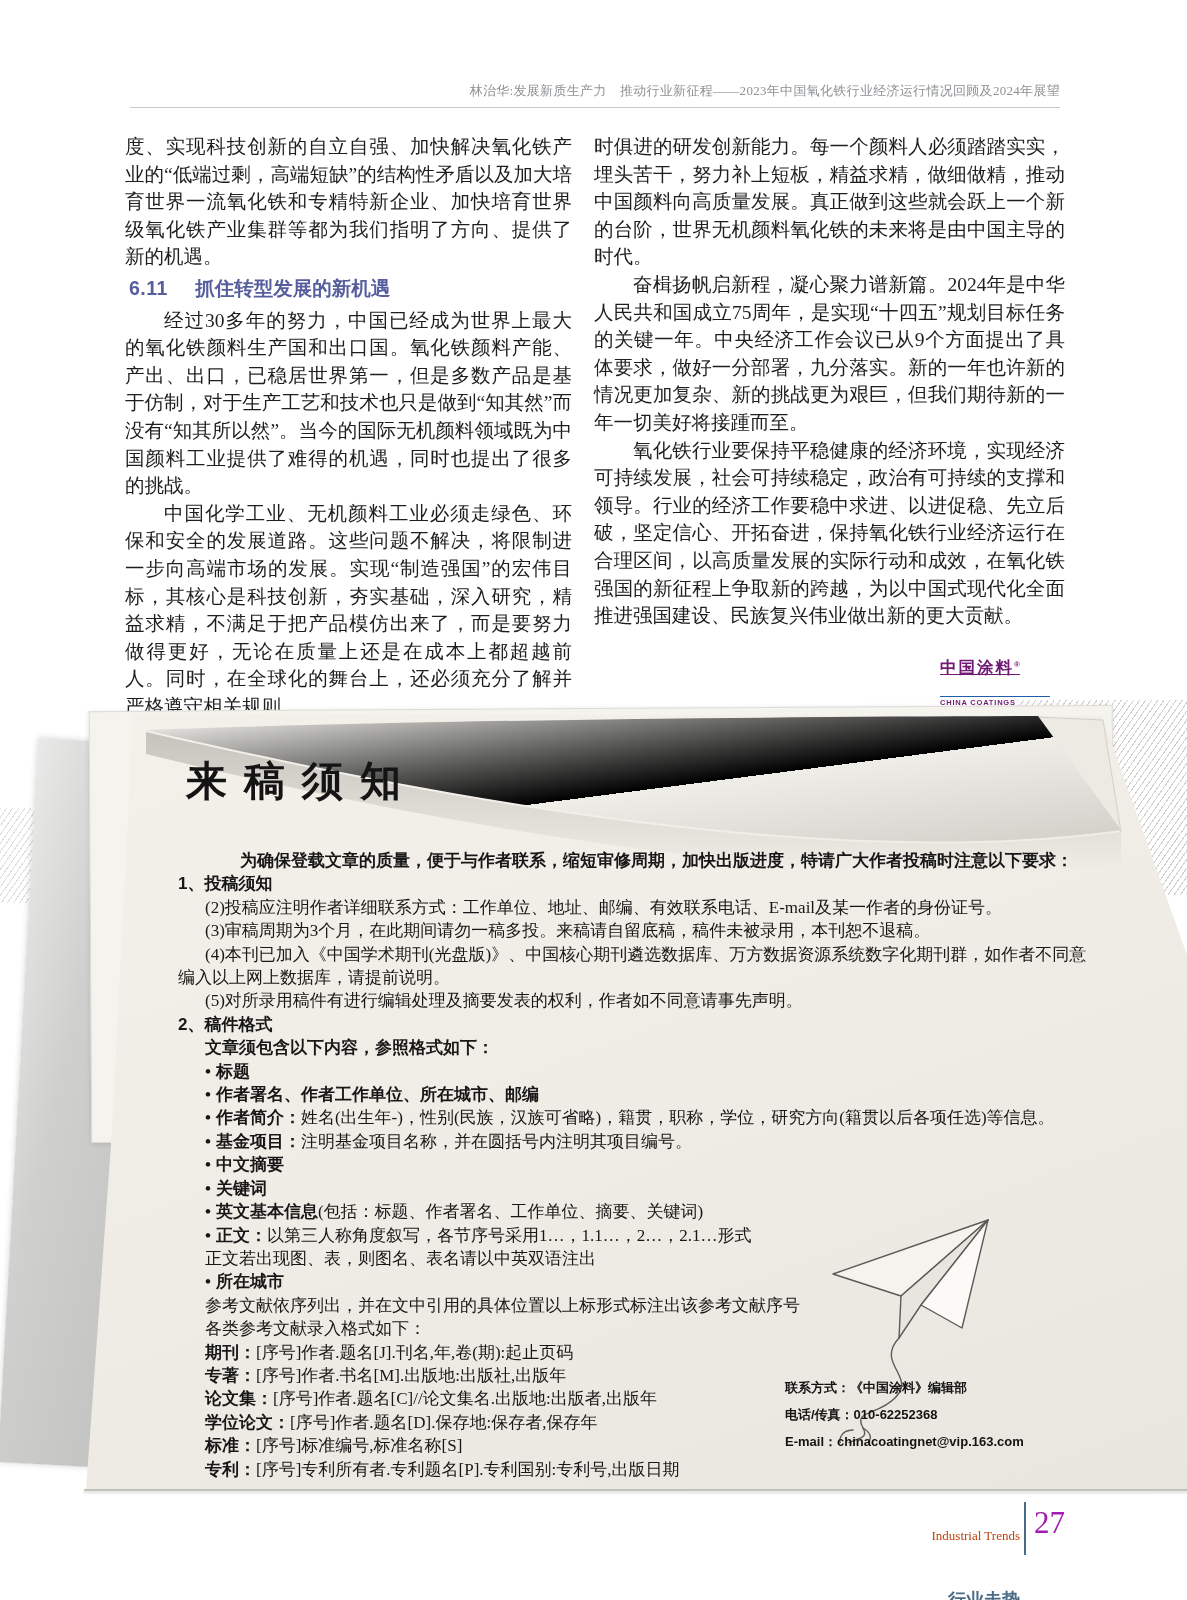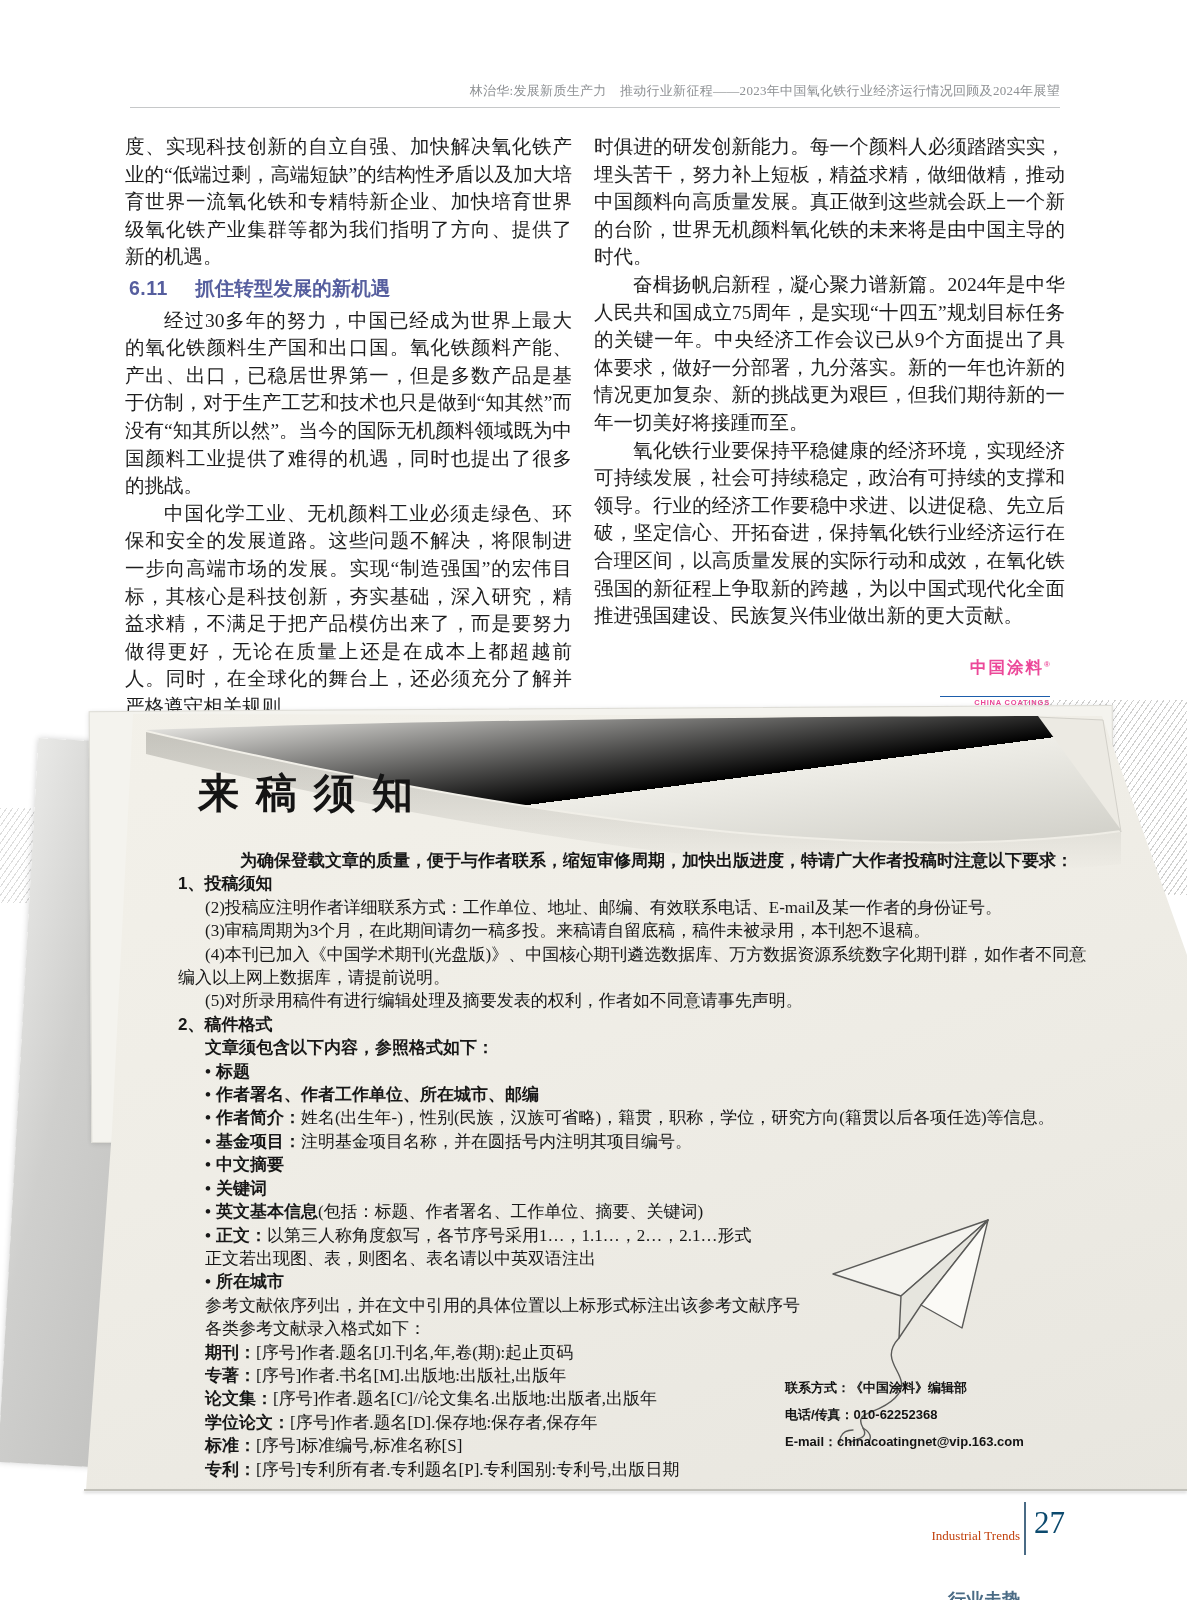--- a/index.html
+++ b/index.html
@@ -20,22 +20,22 @@
   .col-left  { left:125px; width:447px; }
   .col-right { left:594px; width:471px; }
   .ind { text-indent:2em; }
   .sec-head {
     margin:4px; font-family:"Liberation Sans", sans-serif; font-weight:700;
     color:#565e9e; font-size:19.5px; line-height:27.6px;
   }
   .sec-head .sec-no { letter-spacing:.5px; }
   .sec-head .sec-title { margin-left:1.4em; }
 
-  .coatings-logo { position:absolute; left:940px; top:657px; width:110px; text-align:right;
-    font-family:"Liberation Sans", sans-serif; color:#ec4899; }
+  .coatings-logo { position:absolute; left:940px; top:657px; width:110px; text-align:left;
+    font-family:"Liberation Sans", sans-serif; color:#701a75;text-decoration:underline; }
   .logo-cn { font-size:16.5px; font-weight:800; letter-spacing:2px; white-space:nowrap; }
   .logo-cn .reg { font-size:8px; vertical-align:super; letter-spacing:0; }
   .logo-en { font-size:7.5px; font-weight:700; letter-spacing:.8px; border-top:1px solid #1d5dab; padding-top:1px; margin-top:17px; }
 
   
   .notice-section { position:absolute; left:0; top:700px; width:1187px; height:795px; }
   .hatch { position:absolute; background:repeating-linear-gradient(125deg, rgba(150,150,148,.45) 0 1px, rgba(0,0,0,0) 1px 5px); }
   .hatch-tr { right:0; top:0; width:170px; height:195px; }
   .hatch-l  { left:0; top:108px; width:100px; height:95px; opacity:.7; }
 
@@ -54,21 +54,21 @@
     background:linear-gradient(160deg,#f3f1ea 0%, #efede6 45%, #e8e6df 100%);
     clip-path:polygon(133px 14px, 1102px 16px, 1187px 255px, 1187px 790px, 86px 790px, 112px 430px);
   }
   .paper-bottom-edge {
     position:absolute; left:84px; top:789px; width:1103px; height:2px;
     background:#c2c1ba; box-shadow:0 2px 3px rgba(0,0,0,.18);
   }
   .curl-svg { position:absolute; left:0; top:0; width:1187px; height:230px; }
 
   .notice-title {
-    position:absolute; left:182px; top:50px; margin:16px;
+    position:absolute; left:182px; top:50px; margin:4px;
     font-family:"Liberation Sans", sans-serif; font-weight:900;
     font-size:41px; letter-spacing:17px; color:#141414;
   }
   .notice-body { position:absolute; left:178px; top:149px; width:910px;
     font-size:17px; line-height:23.4px; color:#171717; }
   .notice-body p { margin:0; }
   .n-item { padding-left:0; text-indent:27px; }
   .n-intro { text-indent:62px; font-family:"Liberation Sans", sans-serif; font-weight:700; }
   .n-h { font-family:"Liberation Sans", sans-serif; font-weight:700; }
   .bold-sans { font-family:"Liberation Sans", sans-serif; font-weight:700; }
@@ -82,21 +82,21 @@
 
   .airplane-svg { position:absolute; left:805px; top:478px; width:210px; height:265px; }
 
   
   .footer-cn { position:absolute; left:915px; top:1588px; width:105px; text-align:right;
     font-family:Liberation Mono, monospace; font-weight:700; font-size:18px; color:#4a6b85; }
   .footer-en { position:absolute; left:895px; top:1528px; width:125px; text-align:right;
     font-family:"Liberation Serif", serif; font-size:13px; color:#c2410c; }
   .footer-bar { position:absolute; left:1024px; top:1502px; width:2px; height:53px; background:#4a6b85; }
   .footer-num { position:absolute; left:1034px; top:1505px;
-    font-family:"Liberation Serif", serif; font-size:31px; color:#0c4a6e; }
+    font-family:"Liberation Serif", serif; font-size:31px; color:#a21caf; }
 </style>
 </head>
 <body>
 
 <div class="page">
 
   <div class="running-head">林治华:发展新质生产力　推动行业新征程——2023年中国氧化铁行业经济运行情况回顾及2024年展望</div>
   <div class="head-rule"></div>
 
   <div class="col col-left">

